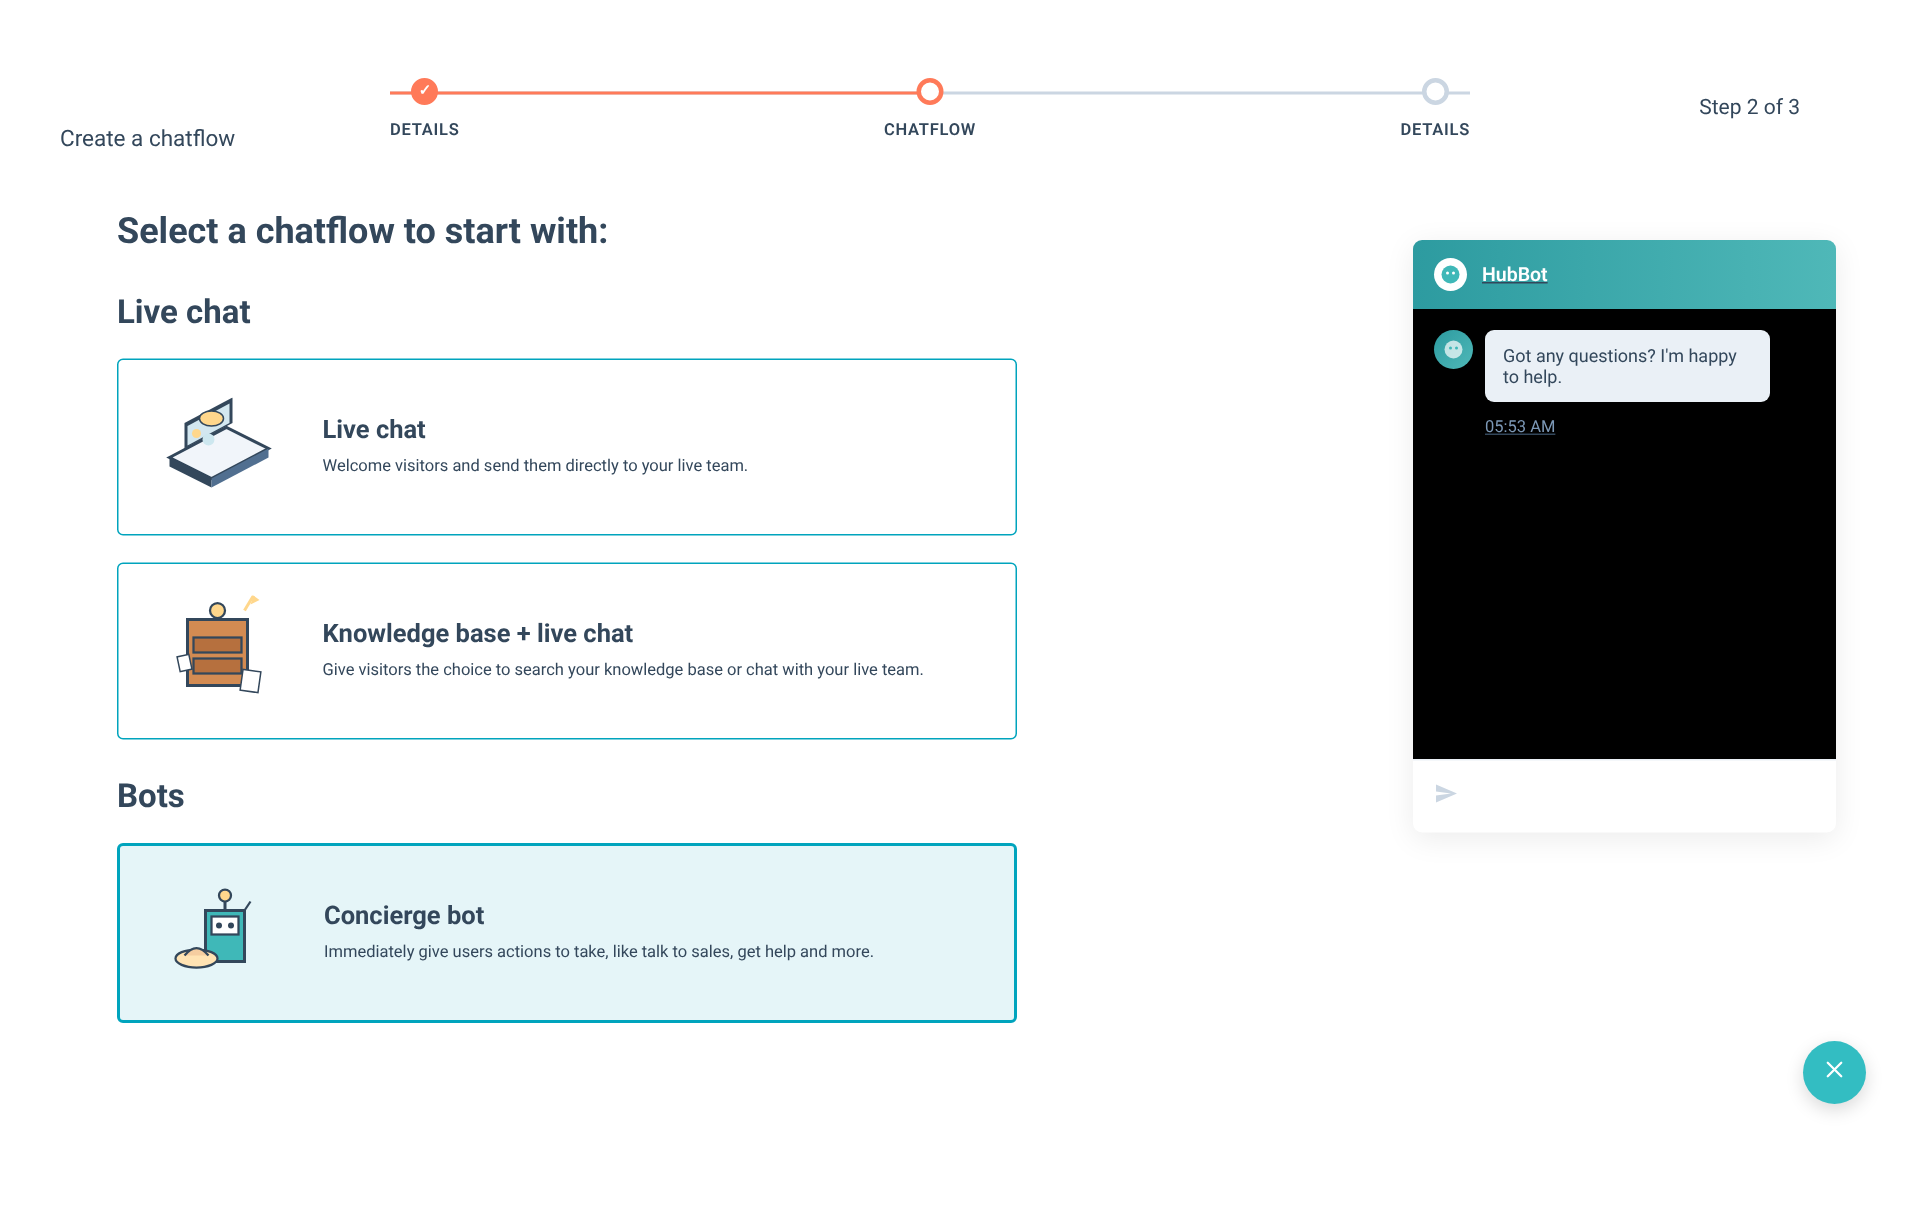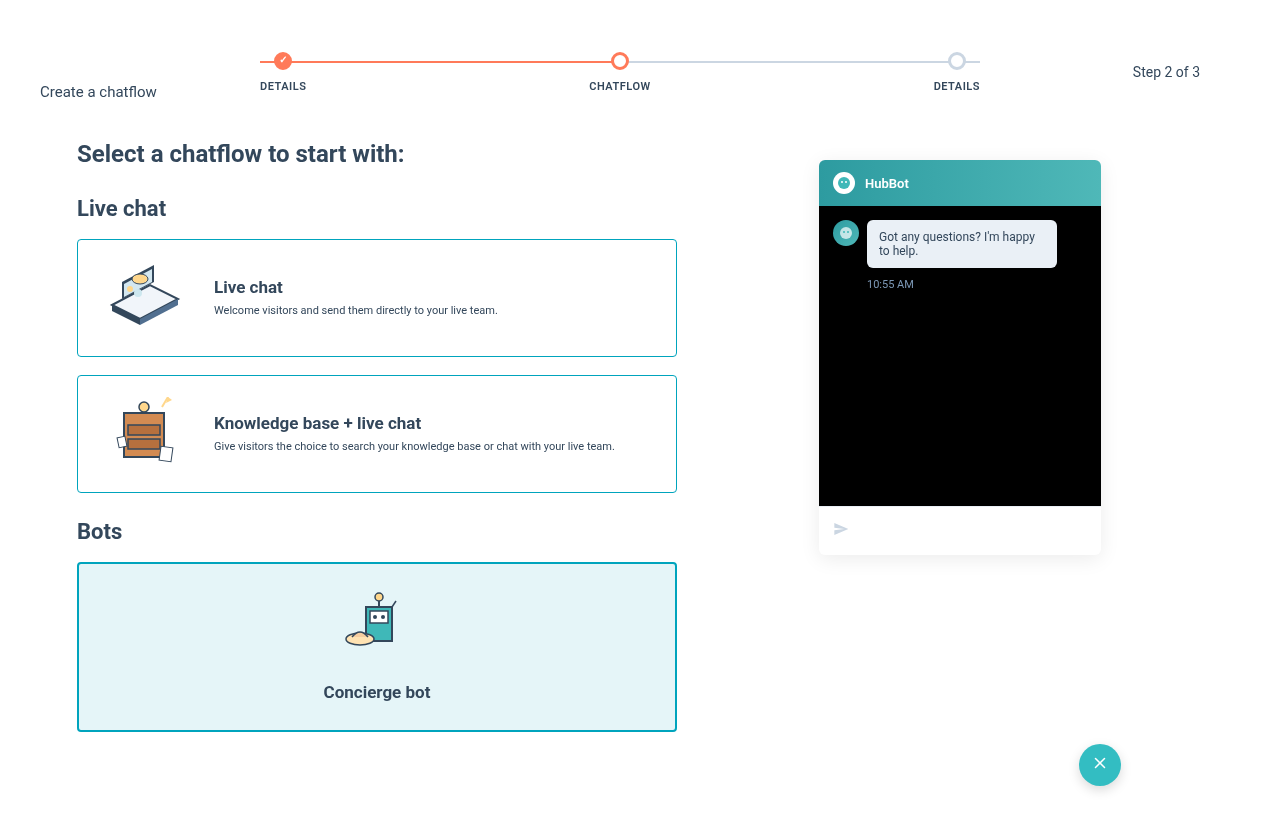--- a/index.html
+++ b/index.html
@@ -92,32 +92,34 @@
   .step-counter {
     font-size: 14px;
     color: #33475b;
     width: 220px;
     text-align: right;
     flex-shrink: 0;
   }
 
   .main-wrap {
     display: flex;
-    padding: 0 77px;
+    padding: 0 56px;
     gap: 40px;
+    margin-left: 22px;
   }
   .left-col {
     flex: 0 0 600px;
   }
   .right-col {
     flex: 1;
     display: flex;
-    justify-content: center;
+    justify-content: flex-end;
     position: relative;
     padding-top: 40px;
+    text-decoration: underline;
   }
   h1.page-title {
     font-size: 24px;
     font-weight: 700;
     color: #33475b;
     margin-bottom: 28px;
     margin-top: 20px;
   }
   h2.section-title {
     font-size: 22px;
@@ -132,21 +134,20 @@
     display: flex;
     gap: 24px;
     align-items: center;
     margin-bottom: 18px;
     cursor: pointer;
     background: #fff;
   }
   .card.selected {
     background: #e5f5f8;
     border: 2px solid #00a4bd;
-    flex-direction: column;
   }
   .card-illustration {
     width: 88px;
     height: 72px;
     flex-shrink: 0;
     display: flex;
     align-items: center;
     justify-content: center;
   }
   .card-body { flex: 1; }
@@ -329,20 +330,21 @@
           <line x1="41" y1="18" x2="41" y2="24" stroke="#33475b" stroke-width="2"></line>
 
           <ellipse cx="22" cy="56" rx="14" ry="6" fill="#ffe3b3" stroke="#33475b" stroke-width="1.5"></ellipse>
           <path d="M14 54 Q22 44 30 54" fill="#f5cda0" stroke="#33475b" stroke-width="1.5"></path>
 
           <line x1="58" y1="18" x2="54" y2="24" stroke="#33475b" stroke-width="1.5"></line>
         </svg>
       </div>
       <div class="card-body">
         <div class="card-title">Concierge bot</div>
+        <div class="card-desc">Immediately give users actions to take, like talk to sales, get help and more.</div>
       </div>
     </div>
   </div>
 
   <div class="right-col">
     <div class="preview-holder">
       <div class="chat-preview">
         <div class="chat-header">
           <div class="chat-avatar-head">
             <svg width="14" height="14" viewBox="0 0 14 14">
@@ -357,21 +359,21 @@
           <div class="chat-row">
             <div class="chat-mini-avatar">
               <svg width="14" height="14" viewBox="0 0 14 14">
                   <circle cx="7" cy="7" r="6" fill="#fff" opacity="0.7"></circle>
                   <circle cx="5" cy="6" r="1" fill="#3fb8b8"></circle>
                   <circle cx="9" cy="6" r="1" fill="#3fb8b8"></circle>
                 </svg>
             </div>
             <div class="chat-bubbles">
               <div class="bubble">Got any questions? I'm happy to help.</div><br>
-              <div class="chat-time">10:55 AM</div>
+              <div class="chat-time">05:53 AM</div>
             </div>
           </div>
         </div>
         <div class="chat-footer">
           <span class="send-icon">
             <svg width="16" height="16" viewBox="0 0 24 24" fill="currentColor">
                 <path d="M2 21l21-9L2 3v7l15 2-15 2v7z"></path>
               </svg>
           </span>
         </div>

